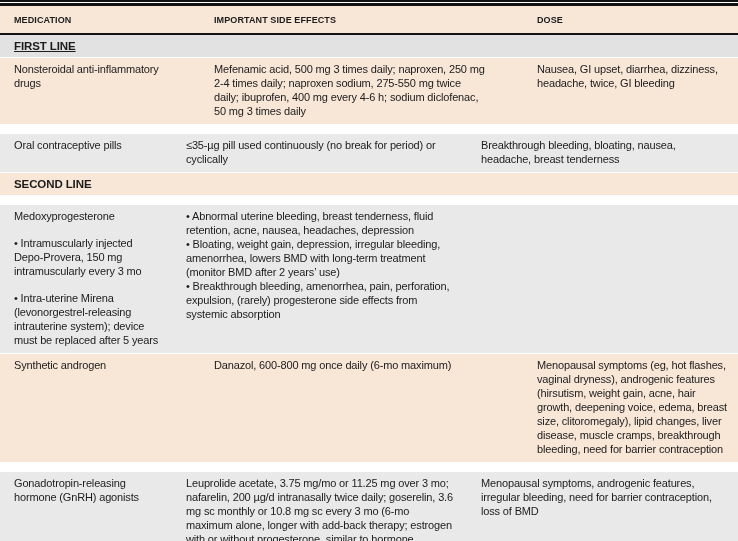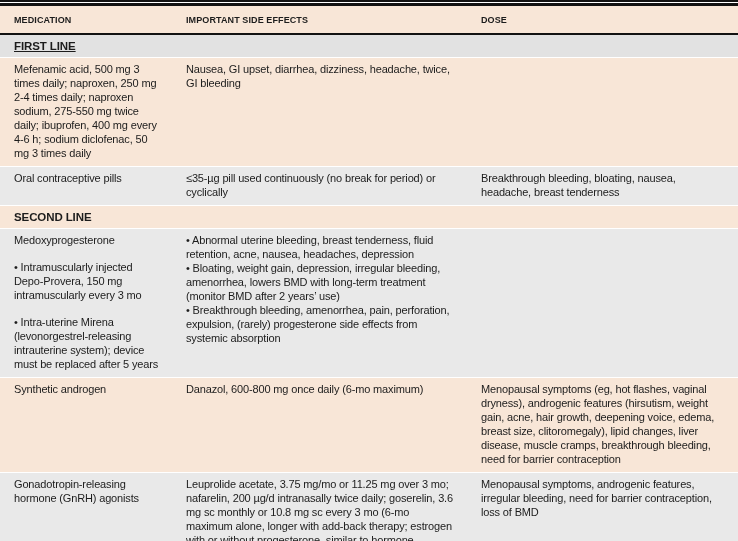--- a/index.html
+++ b/index.html
@@ -18,22 +18,22 @@
   .rule.thick { height: 3px; background: var(--rule_black, #111); }
   .rule.mid   { height: 2px; background: var(--rule_black, #111); }
   .rule.bottom{ height: 2px; background: var(--rule_black, #111); }
 
   .row {
     display: grid;
     grid-template-columns: 172px 295px 1fr;
   }
   .row.sep { border-top: 1px solid #ffffff; }
 
-  .bg-peach { background: var(--peach, #f8e6d7); }
-  .bg-gray  { background: var(--row_gray, #e9e9e9); }
+  .bg-peach { background: var(--peach, #f8e6d7); gap: 28px; }
+  .bg-gray  { background: var(--row_gray, #e9e9e9); margin-top: 9px; }
   .bg-secgray { background: var(--section_gray, #e3e3e3); text-decoration: underline; }
 
   .cell {
     padding: 4px 10px 6px 14px;
     box-sizing: border-box;
   }
   .header-row .cell {
     padding-top: 7px;
     padding-bottom: 6px;
   }
@@ -69,20 +69,21 @@
     <div class="cell col-header">DOSE</div>
   </div>
 
   <div class="rule mid"></div>
 
   <div class="row section-row bg-secgray">
     <div class="cell section-label" style="grid-column: 1 / 4;">FIRST LINE</div>
   </div>
 
   <div class="row sep bg-peach">
+    <div class="cell">Nonsteroidal anti-inflammatory drugs</div>
     <div class="cell">
         <div class="para">Mefenamic acid, 500 mg 3 times daily; naproxen, 250 mg 2-4 times daily; naproxen sodium, 275-550 mg twice daily; ibuprofen, 400 mg every 4-6 h; sodium diclofenac, 50 mg 3 times daily</div>
       </div>
     <div class="cell">
         <div class="para">Nausea, GI upset, diarrhea, dizziness, headache, twice, GI bleeding</div>
       </div>
   </div>
 
   <div class="row sep bg-gray">
     <div class="cell">Oral contraceptive pills</div>

